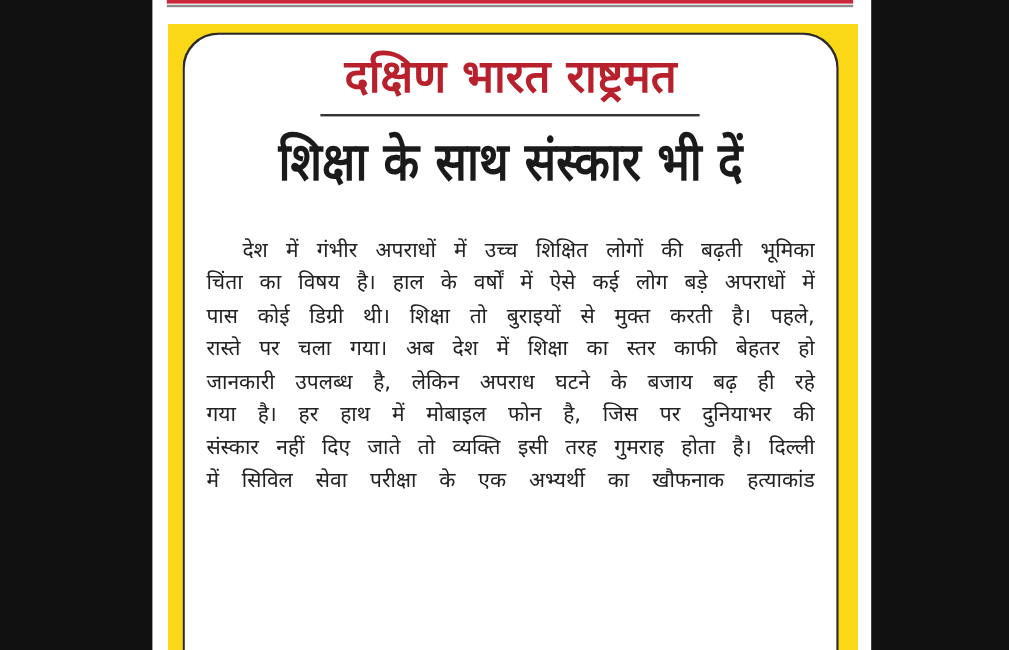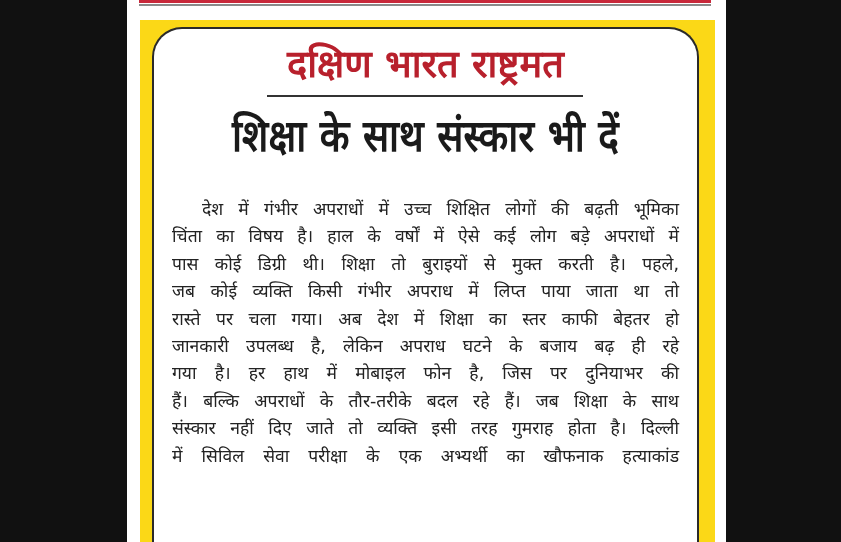--- a/index.html
+++ b/index.html
@@ -83,23 +83,21 @@
   <div class="yellow-frame">
     <div class="inner-box">
       <div class="masthead">दक्षिण भारत राष्ट्रमत</div>
       <div class="masthead-rule"></div>
       <div class="headline">शिक्षा के साथ संस्कार भी दें</div>
 
       <div class="body-text">
         <span class="body-line first">देश में गंभीर अपराधों में उच्च शिक्षित लोगों की बढ़ती भूमिका</span>
         <span class="body-line">चिंता का विषय है। हाल के वर्षों में ऐसे कई लोग बड़े अपराधों में</span>
         <span class="body-line">पास कोई डिग्री थी। शिक्षा तो बुराइयों से मुक्त करती है। पहले,</span>
-        <span class="body-line">जब कोई व्यक्ति किसी गंभीर अपराध में लिप्त पाया जाता था तो</span>
         <span class="body-line">रास्ते पर चला गया। अब देश में शिक्षा का स्तर काफी बेहतर हो</span>
         <span class="body-line">जानकारी उपलब्ध है, लेकिन अपराध घटने के बजाय बढ़ ही रहे</span>
         <span class="body-line">गया है। हर हाथ में मोबाइल फोन है, जिस पर दुनियाभर की</span>
-        <span class="body-line">हैं। बल्कि अपराधों के तौर-तरीके बदल रहे हैं। जब शिक्षा के साथ</span>
         <span class="body-line">संस्कार नहीं दिए जाते तो व्यक्ति इसी तरह गुमराह होता है। दिल्ली</span>
         <span class="body-line">में सिविल सेवा परीक्षा के एक अभ्यर्थी का खौफनाक हत्याकांड</span>
       </div>
     </div>
   </div>
 </div>
 
 </body></html>

